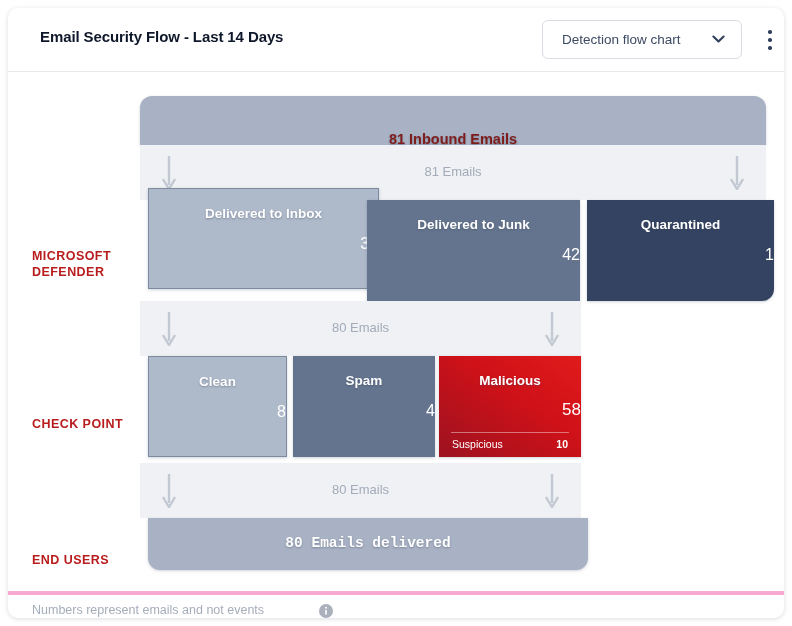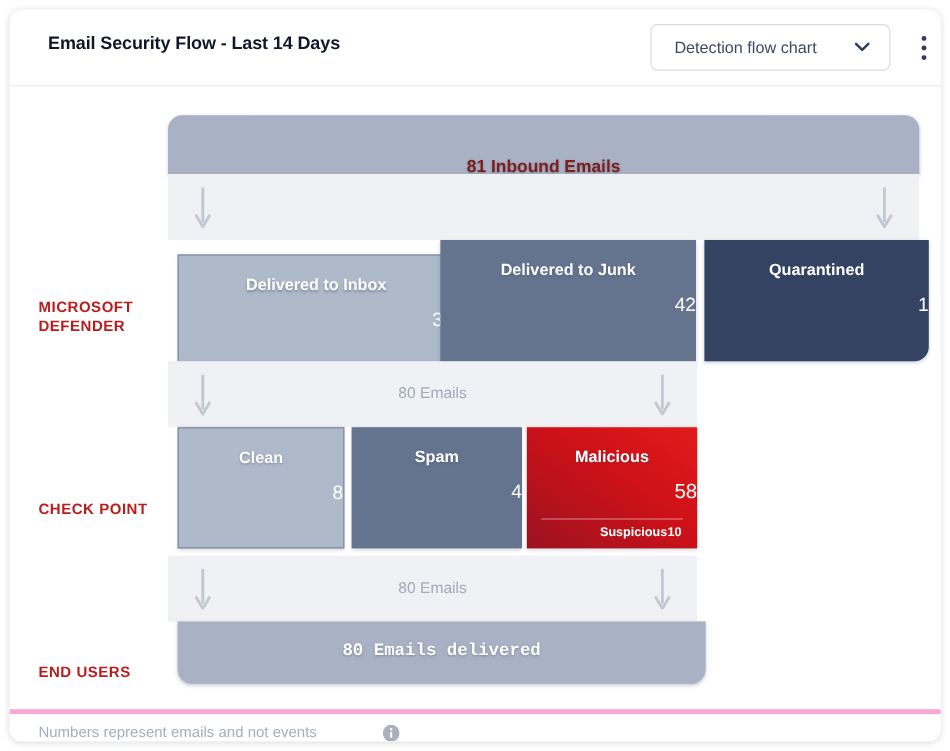--- a/index.html
+++ b/index.html
@@ -190,21 +190,21 @@
     left: 0; right: 0;
     top: 46px;
     text-align: right;
     color: #ffffff;
     font-size: 16px;
     font-weight: normal;
   }
 
   
   #box-inbox {
-    left: 140px; top: 140px; width: 231px; height: 101px;
+    left: 140px; top: 116px; width: 231px; height: 101px;
     background: #aeb9ca;
     border: 1px solid #7d8ba1;
   }
   #box-junk {
     left: 359px; top: 128px; width: 213px; height: 105px;
     background: #64748e;
   }
   #box-quarantined {
     left: 579px; top: 128px; width: 187px; height: 101px;
     background: #344361;
@@ -232,23 +232,22 @@
     right: 12px;
     top: 76px;
     height: 1px;
     background: rgba(255,255,255,0.42);
   }
   .sub-label {
     position: absolute;
     left: 13px;
     top: 82px;
     font-size: 10.5px;
-    font-weight: bold;
+    font-weight: normal;
     color: #ffffff;
-    margin-left: 48px;
   }
   .sub-value {
     position: absolute;
     right: 13px;
     top: 82px;
     font-size: 10.5px;
     font-weight: bold;
     color: #ffffff;
   }
 
@@ -317,20 +316,21 @@
     <div class="rowlabel endusers">END USERS</div>
 
     <div class="topbar">
       <div class="topbar-label">81 Inbound Emails</div>
     </div>
 
     <div class="arrowband b1">
       <svg class="arrow left" viewBox="0 0 14 34">
         <path d="M7 0 L7 29 M1 23 L7 33 L13 23" stroke="#c3c9d2" stroke-width="2.4" fill="none" stroke-linecap="butt" stroke-linejoin="miter"></path>
       </svg>
+      <div class="band-text">81 Emails</div>
       <svg class="arrow right" viewBox="0 0 14 34">
         <path d="M7 0 L7 29 M1 23 L7 33 L13 23" stroke="#c3c9d2" stroke-width="2.4" fill="none"></path>
       </svg>
     </div>
 
     <div class="box" id="box-inbox">
       <div class="b-title">Delivered to Inbox</div>
       <div class="b-value">38</div>
     </div>
     <div class="box" id="box-junk">

